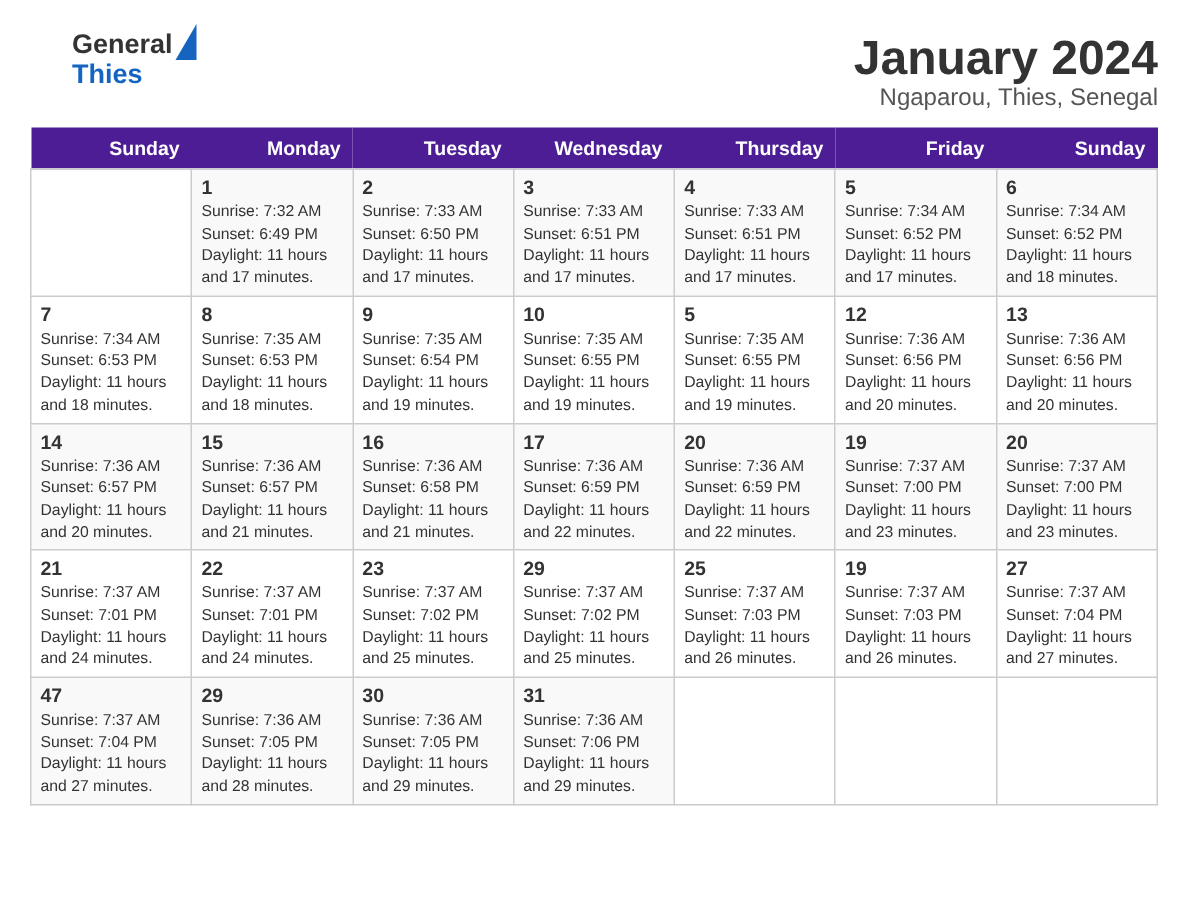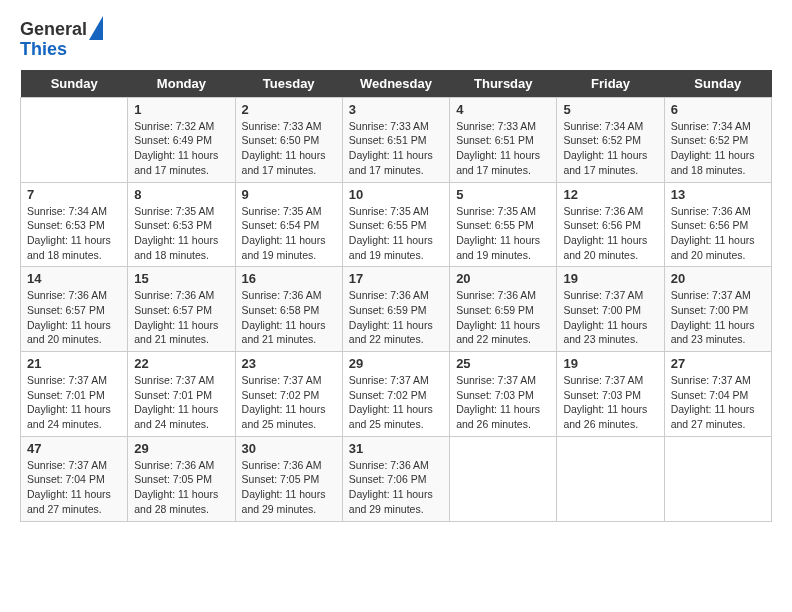--- a/index.html
+++ b/index.html
@@ -20,20 +20,21 @@
       display: flex;
       align-items: center;
     }
     .logo-text {
       display: flex;
       flex-direction: column;
       font-size: 18px;
       font-weight: bold;
       color: #333;
       line-height: 1.1;
+      margin-left: 28px;
     }
     .logo-text span.blue { color: #1565c0; }
     .logo-triangle {
       width: 0;
       height: 0;
       border-left: 14px solid transparent;
       border-bottom: 24px solid #1565c0;
       margin-left: 2px;
       margin-top: -4px;
     }
@@ -49,23 +50,23 @@
       font-size: 16px;
       font-weight: normal;
       color: #555;
     }
     table {
       width: 100%;
       border-collapse: collapse;
       font-size: 11px;
     }
     thead tr th {
-      background-color: #404040;
+      background-color: #4c1d95;
       color: #fff;
-      text-align: center;
+      text-align: right;
       padding: 6px 8px;
       font-size: 13px;
       font-weight: bold;
     }
     tbody tr td {
       border: 1px solid #ccc;
       vertical-align: top;
       padding: 4px 6px;
       min-height: 80px;
       width: 14.28%;
@@ -98,20 +99,24 @@
 <div class="header">
   <div class="logo">
     <div class="logo-text">
       <div style="display:flex;align-items:center;">
         <span style="color:#333;">General</span>
         <div class="logo-triangle"></div>
       </div>
       <span class="blue">Thies</span>
     </div>
   </div>
+  <div class="title-block">
+    <h1>January 2024</h1>
+    <h2>Ngaparou, Thies, Senegal</h2>
+  </div>
 </div>
 
 <table>
   <thead>
     <tr>
     <th>Sunday</th>
         <th>Monday</th>
         <th>Tuesday</th>
         <th>Wednesday</th>
         <th>Thursday</th>

